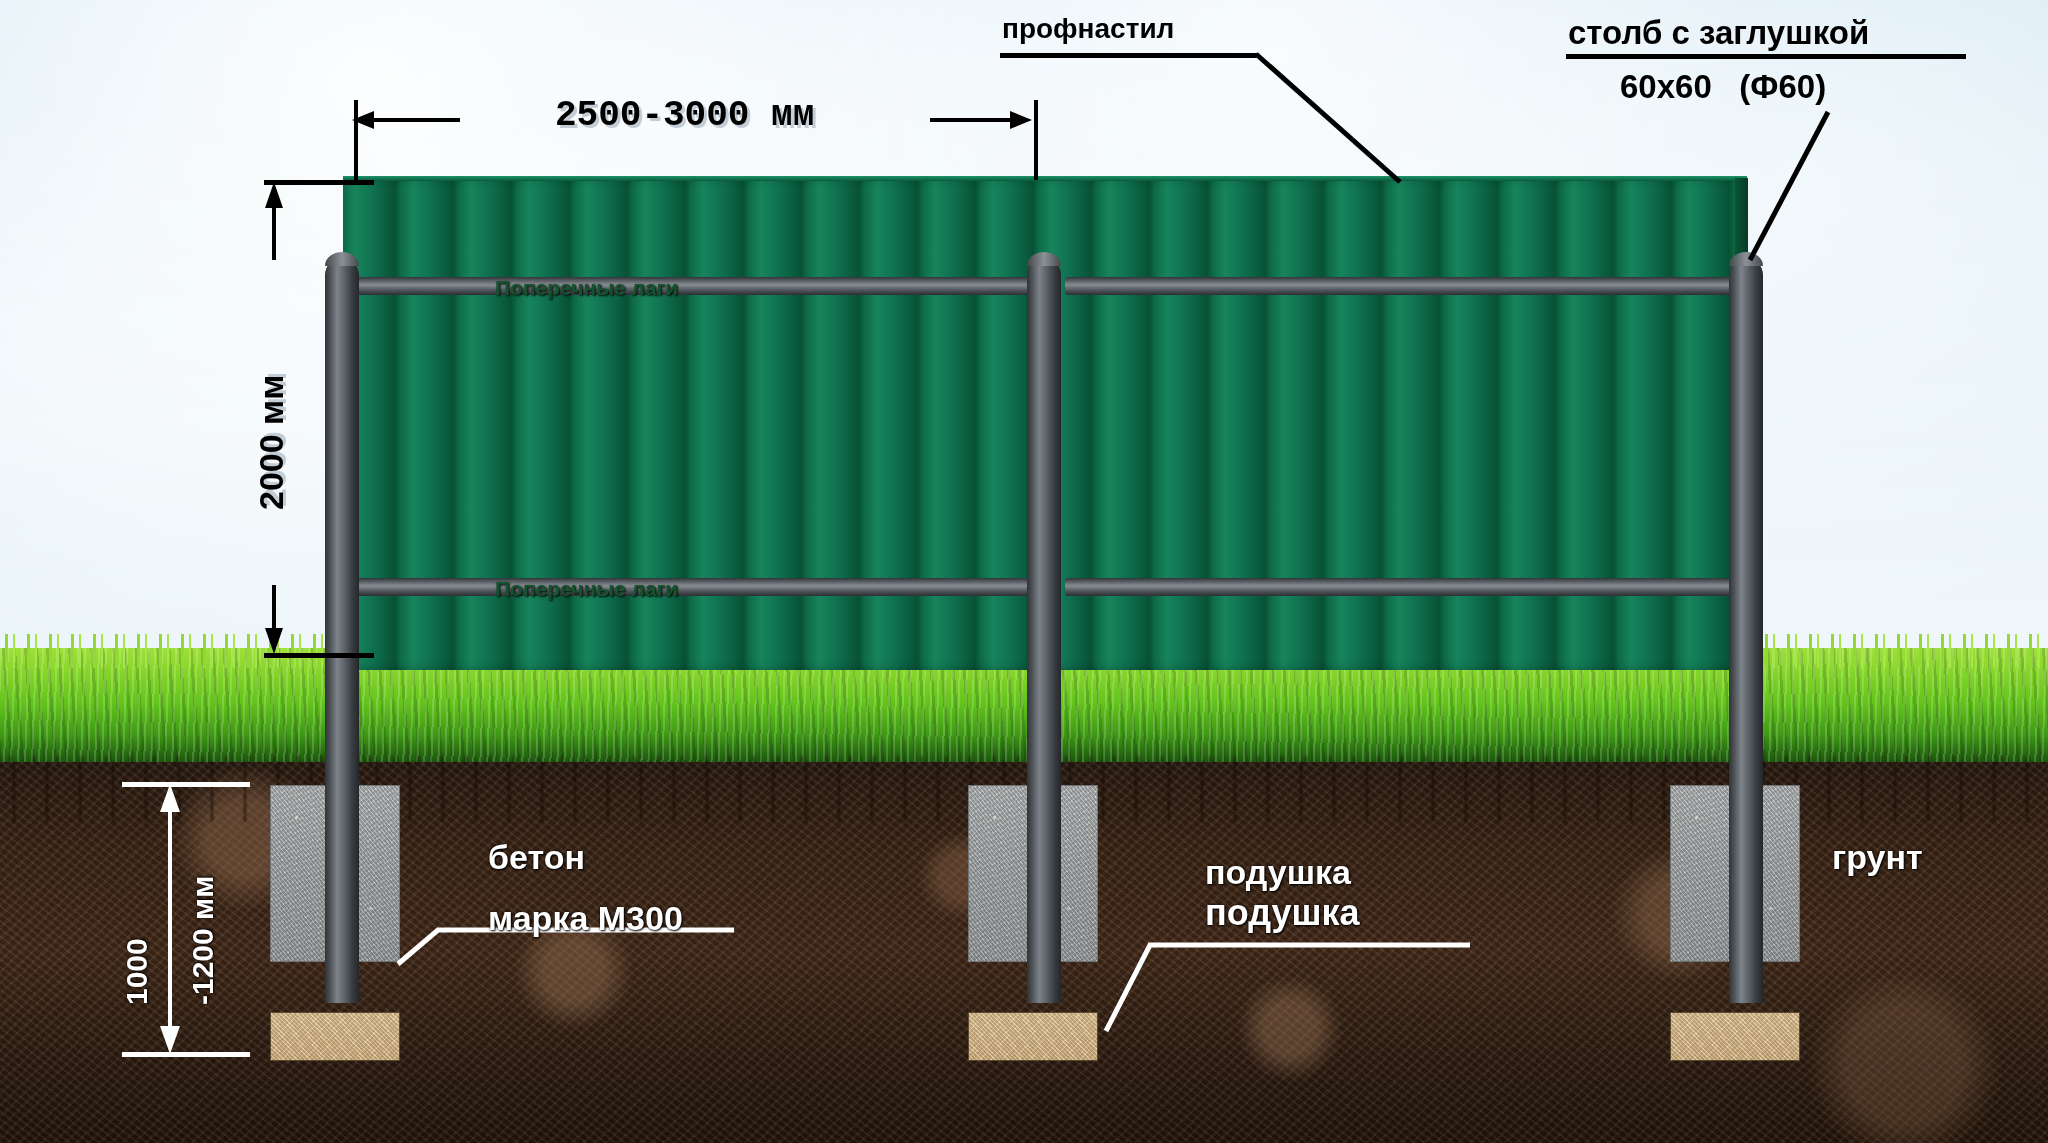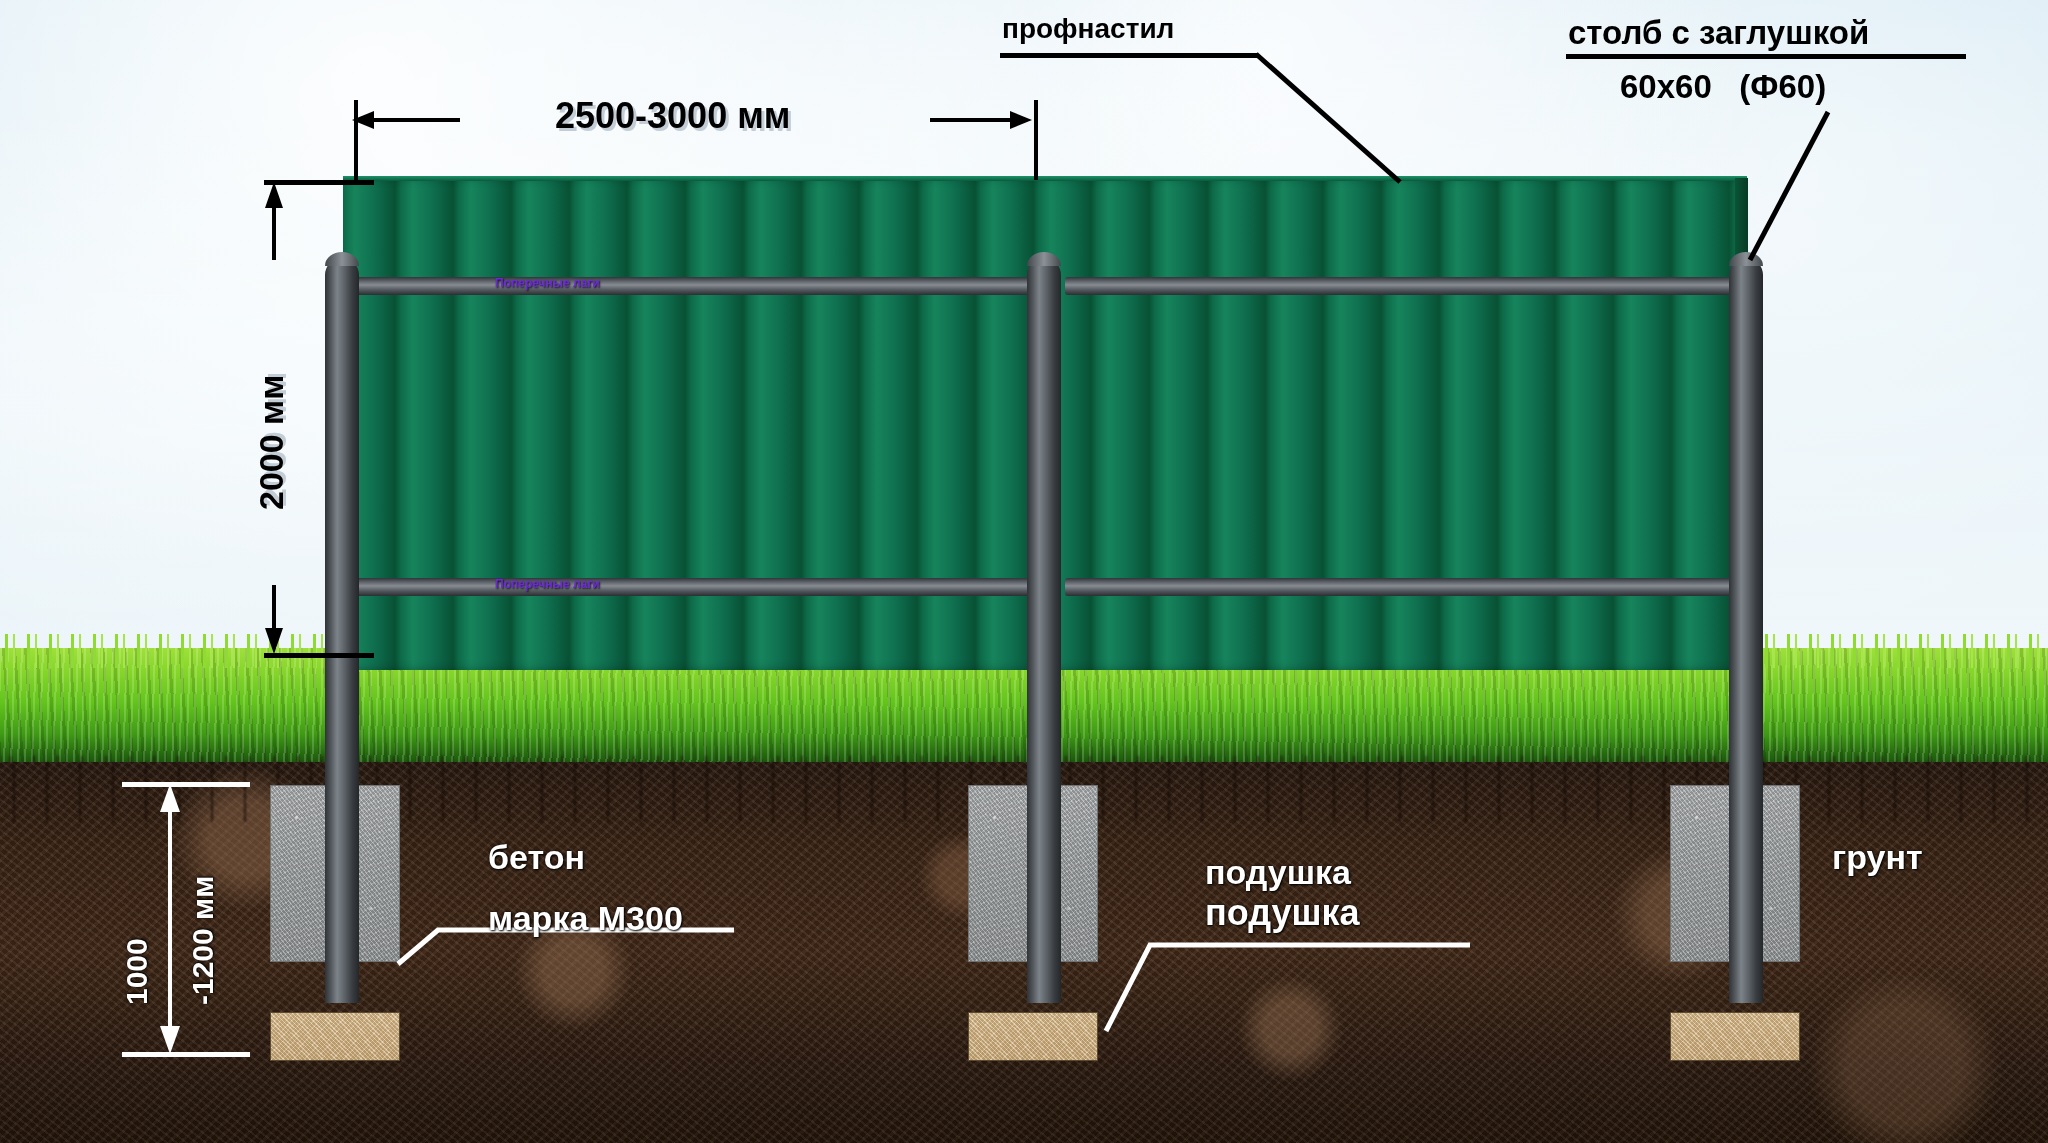--- a/index.html
+++ b/index.html
@@ -156,22 +156,22 @@
   .lbl{
     position:absolute;z-index:25;color:#000;font-weight:bold;white-space:pre;
     font-family:"Liberation Sans", sans-serif;
   }
   .lbl-white{
     position:absolute;z-index:25;color:#fff;font-weight:bold;white-space:pre;
     font-family:"Liberation Sans", sans-serif;
     text-shadow:0 0 3px rgba(0,0,0,.85), 1px 1px 2px rgba(0,0,0,.9);
   }
   .lbl-rail{
-    position:absolute;z-index:26;color:#6d28d9;font-weight:bold;white-space:pre;
-    font-family:"Liberation Sans", sans-serif;font-size:12px;
+    position:absolute;z-index:26;color:#14532d;font-weight:bold;white-space:pre;
+    font-family:"Liberation Sans", sans-serif;font-size:21px;
     text-shadow:1px 1px 2px rgba(0,0,0,.9);
   }
 
   .shadowed{text-shadow:3px 3px 0 rgba(190,200,208,.9);}
   .vert{
     transform:rotate(-90deg);
     transform-origin:0 0;
   }
 </style>
 </head>
@@ -212,21 +212,21 @@
   <div class="post" style="left:1729px;top:258px;height:745px;"></div>
 
   <div class="ln" style="left:354px;top:100px;width:4px;height:80px;"></div>
   <div class="ln" style="left:1034px;top:100px;width:4px;height:80px;"></div>
   <div class="ln" style="left:370px;top:118px;width:90px;height:4px;"></div>
   <div class="ln" style="left:930px;top:118px;width:90px;height:4px;"></div>
   <svg class="diag" style="left:352px;top:104px;width:700px;height:34px;">
     <polygon points="0,16 22,7 22,25" fill="#000"></polygon>
     <polygon points="680,16 658,7 658,25" fill="#000"></polygon>
   </svg>
-  <div class="lbl shadowed" style="left:555px;top:95px;font-size:36px;">2500-3000 мм</div>
+  <div class="lbl shadowed" style="left:555px;top:95px;font-size:36px;font-family:Liberation Mono, monospace;">2500-3000 мм</div>
 
   <div class="ln" style="left:264px;top:180px;width:110px;height:5px;"></div>
   <div class="ln" style="left:264px;top:653px;width:110px;height:5px;"></div>
   <div class="ln" style="left:272px;top:190px;width:4px;height:70px;"></div>
   <div class="ln" style="left:272px;top:585px;width:4px;height:62px;"></div>
   <svg class="diag" style="left:260px;top:182px;width:34px;height:474px;">
     <polygon points="14,0 5,26 23,26" fill="#000"></polygon>
     <polygon points="14,472 5,446 23,446" fill="#000"></polygon>
   </svg>
   <div class="lbl vert shadowed" style="left:252px;top:510px;font-size:34px;">2000 мм</div>

